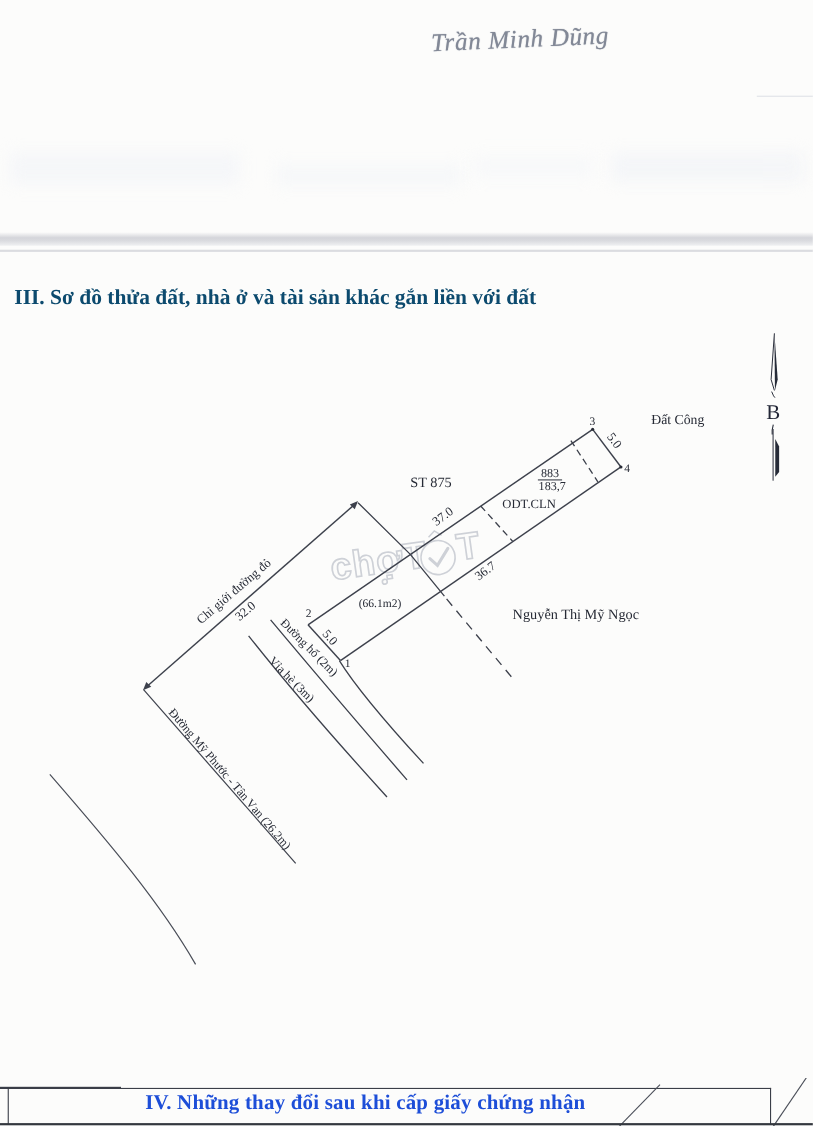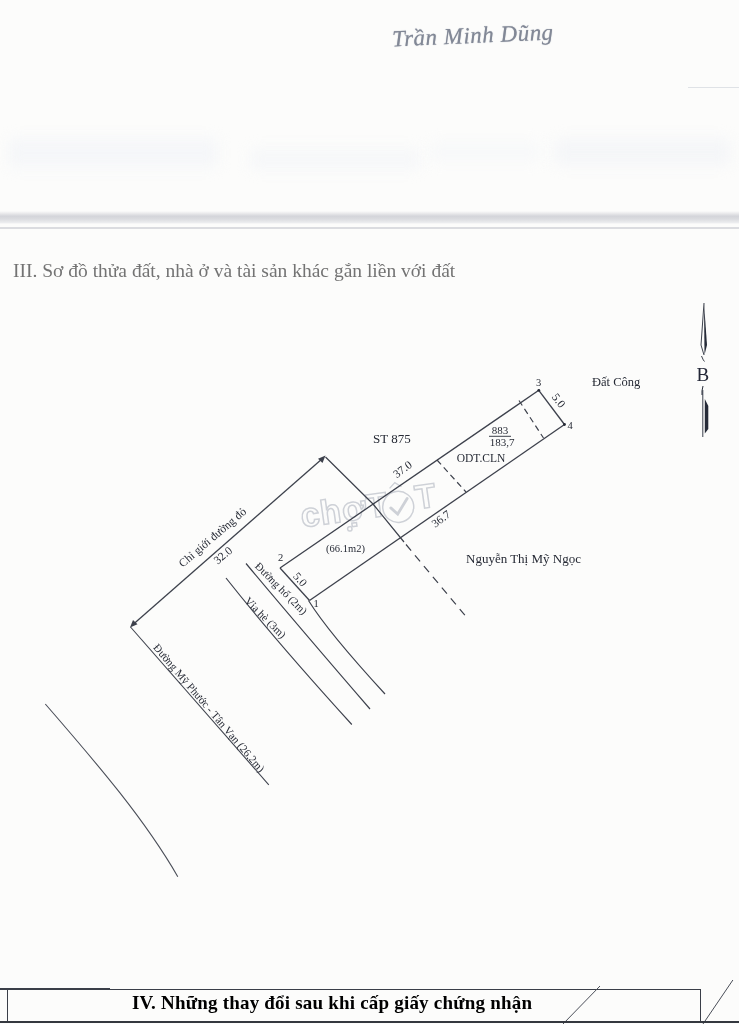--- a/index.html
+++ b/index.html
@@ -20,21 +20,21 @@
 <div class="abs" style="left:430px;top:142px;width:110px;height:20px;background:#f4f6f9;filter:blur(7px);opacity:.55;"></div>
 <div class="abs" style="left:555px;top:138px;width:175px;height:28px;background:#f1f3f7;filter:blur(7px);opacity:.65;"></div>
 
 <div class="abs" style="left:688px;top:87px;width:51px;height:1px;background:#dfe2e6;"></div>
 
 <div class="abs" style="left:0;top:211px;width:739px;height:13px;
   background:linear-gradient(to bottom, rgba(255,255,255,0) 0%, #d4d5da 40%, #dadbdf 60%, #ecedef 90%, rgba(252,252,252,0) 100%);"></div>
 
 <div class="abs" style="left:0;top:226.5px;width:739px;height:2.5px;background:#d9dade;opacity:.95;"></div>
 
-<div class="abs" style="left:13px;top:260px;width:720px;font-size:19.5px;font-weight:normal;color:#737373;">III. Sơ đồ thửa đất, nhà ở và tài sản khác gắn liền với đất</div>
+<div class="abs" style="left:13px;top:260px;width:720px;font-size:19.5px;font-weight:bold;color:#0c4a6e;">III. Sơ đồ thửa đất, nhà ở và tài sản khác gắn liền với đất</div>
 
 <svg class="abs" style="left:0;top:0;filter:blur(0.3px);" width="739" height="1024" viewBox="0 0 739 1024" font-family="Liberation Serif,serif" fill="#262a35">
 
   <g transform="rotate(-8 362 515)" stroke="#ced1d7" fill="none" stroke-width="1.5">
     <text x="301" y="519" font-family="Liberation Sans,sans-serif" font-weight="bold" font-size="34" letter-spacing="1">chợT</text>
     <circle cx="399" cy="512" r="15.5"></circle>
     <path d="M391.5,512 l6,7 l11.5,-14" stroke-width="2.8" stroke-linecap="round"></path>
     <path d="M393,492.5 l6,-5 l6,5" stroke-width="1.4"></path>
     <circle cx="348" cy="527" r="2.2"></circle>
     <text x="417" y="517" font-family="Liberation Sans,sans-serif" font-weight="bold" font-size="34">T</text>
@@ -132,15 +132,15 @@
 
 <div class="abs" style="left:0;top:988px;width:110px;height:1.5px;background:#3a3e48;"></div>
 
 <div class="abs" style="left:7px;top:989px;width:692px;height:32px;border-top:1.2px solid #3a3e48;border-right:1.2px solid #3a3e48;border-left:1.2px solid #3a3e48;"></div>
 
 <svg class="abs" style="left:540px;top:980px;" width="199" height="44" viewBox="0 0 199 44">
   <path d="M23,44 L60,6" stroke="#4a4e58" stroke-width="1" fill="none"></path>
   <path d="M163,44 L199,-9" stroke="#4a4e58" stroke-width="1" fill="none"></path>
 </svg>
 
-<div class="abs" style="left:132px;top:992px;font-size:19px;letter-spacing:0.2px;font-weight:bold;color:#000000;">IV. Những thay đổi sau khi cấp giấy chứng nhận</div>
+<div class="abs" style="left:132px;top:992px;font-size:19px;letter-spacing:0.2px;font-weight:bold;color:#1d4ed8;">IV. Những thay đổi sau khi cấp giấy chứng nhận</div>
 
 <div class="abs" style="left:0;top:1020.5px;width:739px;height:2px;background:#34383f;"></div>
 
 </body></html>

